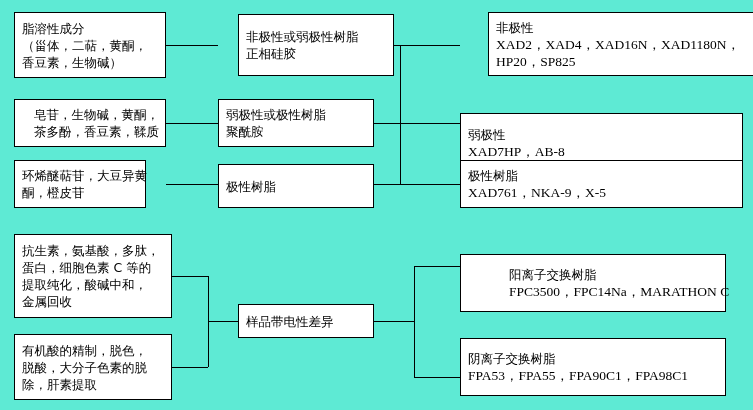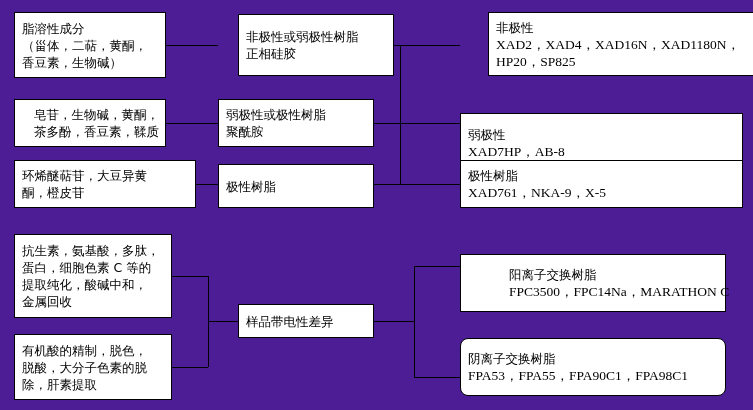--- a/index.html
+++ b/index.html
@@ -4,21 +4,21 @@
 <style>
   html, body {
     margin: 0;
     padding: 0;
     background: #ffffff;
   }
   #canvas {
     position: relative;
     width: 753px;
     height: 410px;
-    background: #4c1d95;
+    background: #5eead4;
     font-family: "Liberation Sans", "DejaVu Sans", sans-serif;
     overflow: hidden;
   }
   .box {
     position: absolute;
     box-sizing: border-box;
     border: 1px solid #000000;
     background: #ffffff;
     display: flex;
     flex-direction: column;
@@ -91,21 +91,21 @@
     <div class="line cjk">聚酰胺</div>
   </div>
 
   <div class="conn h" style="left:374px; top:123px; width:86px;"></div>
 
   <div class="box" style="left:460px; top:113px; width:283px; height:60px;justify-content:center;">
     <div class="line cjk">弱极性</div>
     <div class="line latin">XAD7HP，AB-8</div>
   </div>
 
-  <div class="box" style="left:14px; top:160px; width:182px; height:48px;">
+  <div class="box" style="left:14px; top:160px; width:132px; height:48px;">
     <div class="line cjk">环烯醚萜苷，大豆异黄</div>
     <div class="line cjk">酮，橙皮苷</div>
   </div>
 
   <div class="conn h" style="left:166px; top:184px; width:52px;"></div>
 
   <div class="box center-single" style="left:218px; top:164px; width:156px; height:44px;">
     <div class="line cjk">极性树脂</div>
   </div>
 
@@ -143,18 +143,18 @@
   <div class="conn h" style="left:374px; top:321px; width:40px;"></div>
   <div class="conn v" style="left:414px; top:266px; height:111px;"></div>
   <div class="conn h" style="left:414px; top:266px; width:46px;"></div>
   <div class="conn h" style="left:414px; top:377px; width:46px;"></div>
 
   <div class="box" style="left:460px; top:254px; width:266px; height:58px;padding-left:48px;">
     <div class="line cjk">阳离子交换树脂</div>
     <div class="line latin">FPC3500，FPC14Na，MARATHON C</div>
   </div>
 
-  <div class="box" style="left:460px; top:338px; width:266px; height:58px;border-radius:8px;">
+  <div class="box" style="left:460px; top:338px; width:266px; height:58px;">
     <div class="line cjk">阴离子交换树脂</div>
     <div class="line latin">FPA53，FPA55，FPA90C1，FPA98C1</div>
   </div>
 
 </div>
 
 </body></html>

